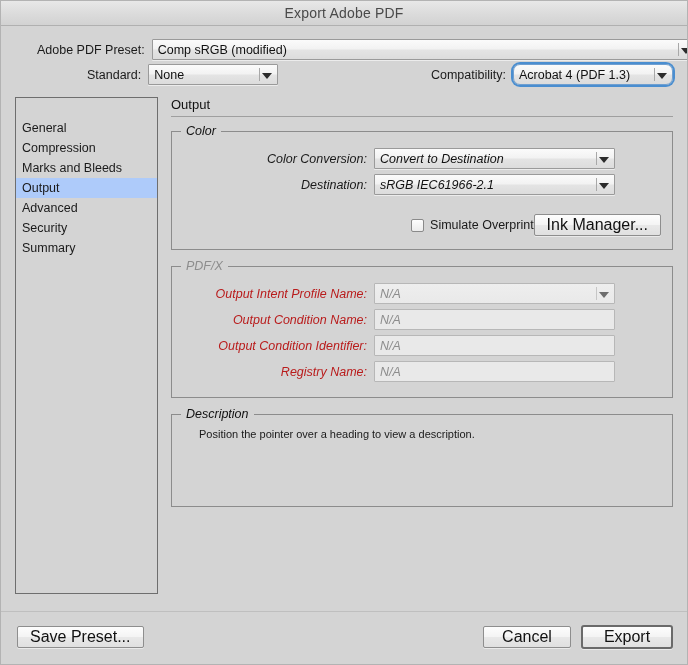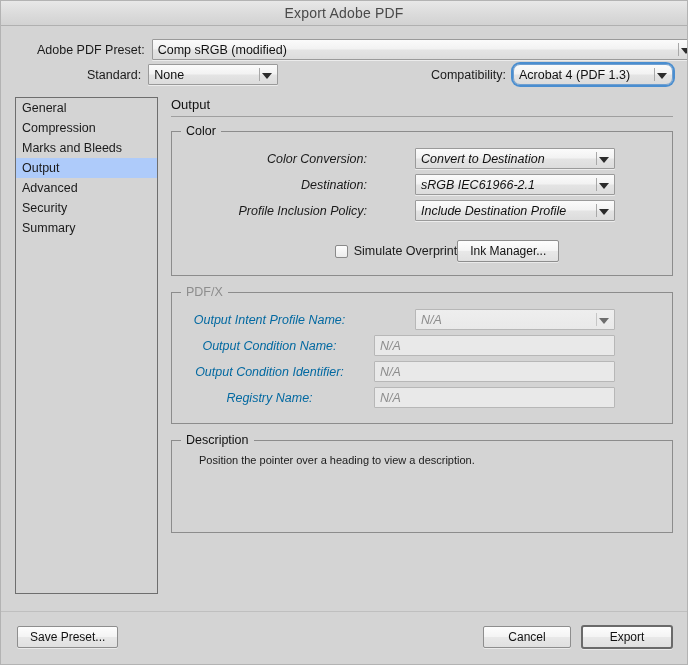--- a/index.html
+++ b/index.html
@@ -70,21 +70,20 @@
     border-radius: 1px;
     background: linear-gradient(to bottom, #fbfbfb 0%, #f2f2f2 48%, #e4e4e4 52%, #dcdcdc 100%);
     display: flex;
     align-items: center;
     padding: 0 22px 0 5px;
     font-size: 12.5px;
     color: #111;
     white-space: nowrap;
     overflow: hidden;
     box-shadow: 0 1px 0 rgba(255,255,255,0.55);
-    margin-left: 41px;
   }
   .select .arrow-sep {
     position: absolute;
     right: 17px;
     top: 3px;
     bottom: 3px;
     width: 1px;
     background: #a8a8a8;
   }
   .select .arrow {
@@ -117,21 +116,21 @@
 
   
   #sidebar {
     position: absolute;
     left: 14px; top: 96px;
     width: 143px;
     height: 497px;
     box-sizing: border-box;
     background: #d4d4d4;
     border: 1px solid #6e6e6e;
-    padding-top: 0;
+    padding-top: 20px;
     overflow: hidden;
   }
   .side-item {
     height: 20px;
     line-height: 20px;
     padding-left: 6px;
     font-size: 12.5px;
     color: #1a1a1a;
     white-space: nowrap;
   }
@@ -164,40 +163,41 @@
     margin-bottom: 16px;
   }
   .groupbox > .legend {
     position: absolute;
     top: -8px;
     left: 9px;
     background: #d4d4d4;
     padding: 0 5px;
     font-size: 12.5px;
     color: #111;
+    font-style: italic;
   }
   .groupbox.disabled > .legend { color: #8d8d8d; }
 
   .rowset { padding: 16px 0 0 0; }
   .frow {
     display: flex;
     align-items: center;
     height: 21px;
     margin-bottom: 5px;
     font-style: italic;
   }
   .frow .lbl {
     width: 195px;
     text-align: right;
     padding-right: 7px;
     font-size: 12.5px;
     color: #1a1a1a;
     white-space: nowrap;
   }
-  .frow .lbl.dim { color: #0369a1; text-align: center; }
+  .frow .lbl.dim { color: #b91c1c; }
   .frow .ctl { width: 241px; }
 
   
   .textfield {
     box-sizing: border-box;
     height: 21px;
     border: 1px solid #b7b7b7;
     background: #e9e9e9;
     display: flex;
     align-items: center;
@@ -206,21 +206,21 @@
     color: #8d8d8d;
     border-radius: 1px;
     white-space: nowrap;
     overflow: hidden;
   }
 
   
   #overprint-row {
     display: flex;
     align-items: center;
-    justify-content: center;
+    justify-content: flex-end;
     padding: 14px 11px 13px 61px;
   }
   .checkline { display: flex; align-items: center; }
   .checkbox {
     width: 13px; height: 13px;
     box-sizing: border-box;
     border: 1px solid #8a8a8a;
     border-radius: 2px;
     background: linear-gradient(to bottom, #fdfdfd, #ececec);
     margin-right: 6px;
@@ -228,21 +228,21 @@
   .checkline .ctext { font-size: 12.5px; color: #1a1a1a; }
 
   .pushbtn {
     box-sizing: border-box;
     height: 22px;
     min-width: 60px;
     padding: 0 12px;
     border: 1px solid #8e8e8e;
     border-radius: 2px;
     background: linear-gradient(to bottom, #fdfdfd 0%, #f4f4f4 48%, #e8e8e8 52%, #e0e0e0 100%);
-    font-size: 12px;
+    font-size: 16px;
     color: #111;
     display: inline-flex;
     align-items: center;
     justify-content: center;
     white-space: nowrap;
     box-shadow: 0 1px 0 rgba(255,255,255,0.5);
   }
   .pushbtn.default {
     border: 2px solid #6a6a6a;
     border-radius: 3px;
@@ -350,30 +350,20 @@
           <span class="lbl">Destination:</span>
           <div class="ctl">
             <div class="select">
               <span>sRGB IEC61966-2.1</span>
               <span class="arrow-sep"></span>
               <span class="arrow"></span>
             </div>
           </div>
         </div>
 
-        <div class="frow">
-          <span class="lbl">Profile Inclusion Policy:</span>
-          <div class="ctl">
-            <div class="select">
-              <span>Include Destination Profile</span>
-              <span class="arrow-sep"></span>
-              <span class="arrow"></span>
-            </div>
-          </div>
-        </div>
 
         <div id="overprint-row">
           <div class="checkline">
             <span class="checkbox"></span>
             <span class="ctext">Simulate Overprint</span>
           </div>
           <div class="pushbtn">Ink Manager...</div>
         </div>
 
       </div>

